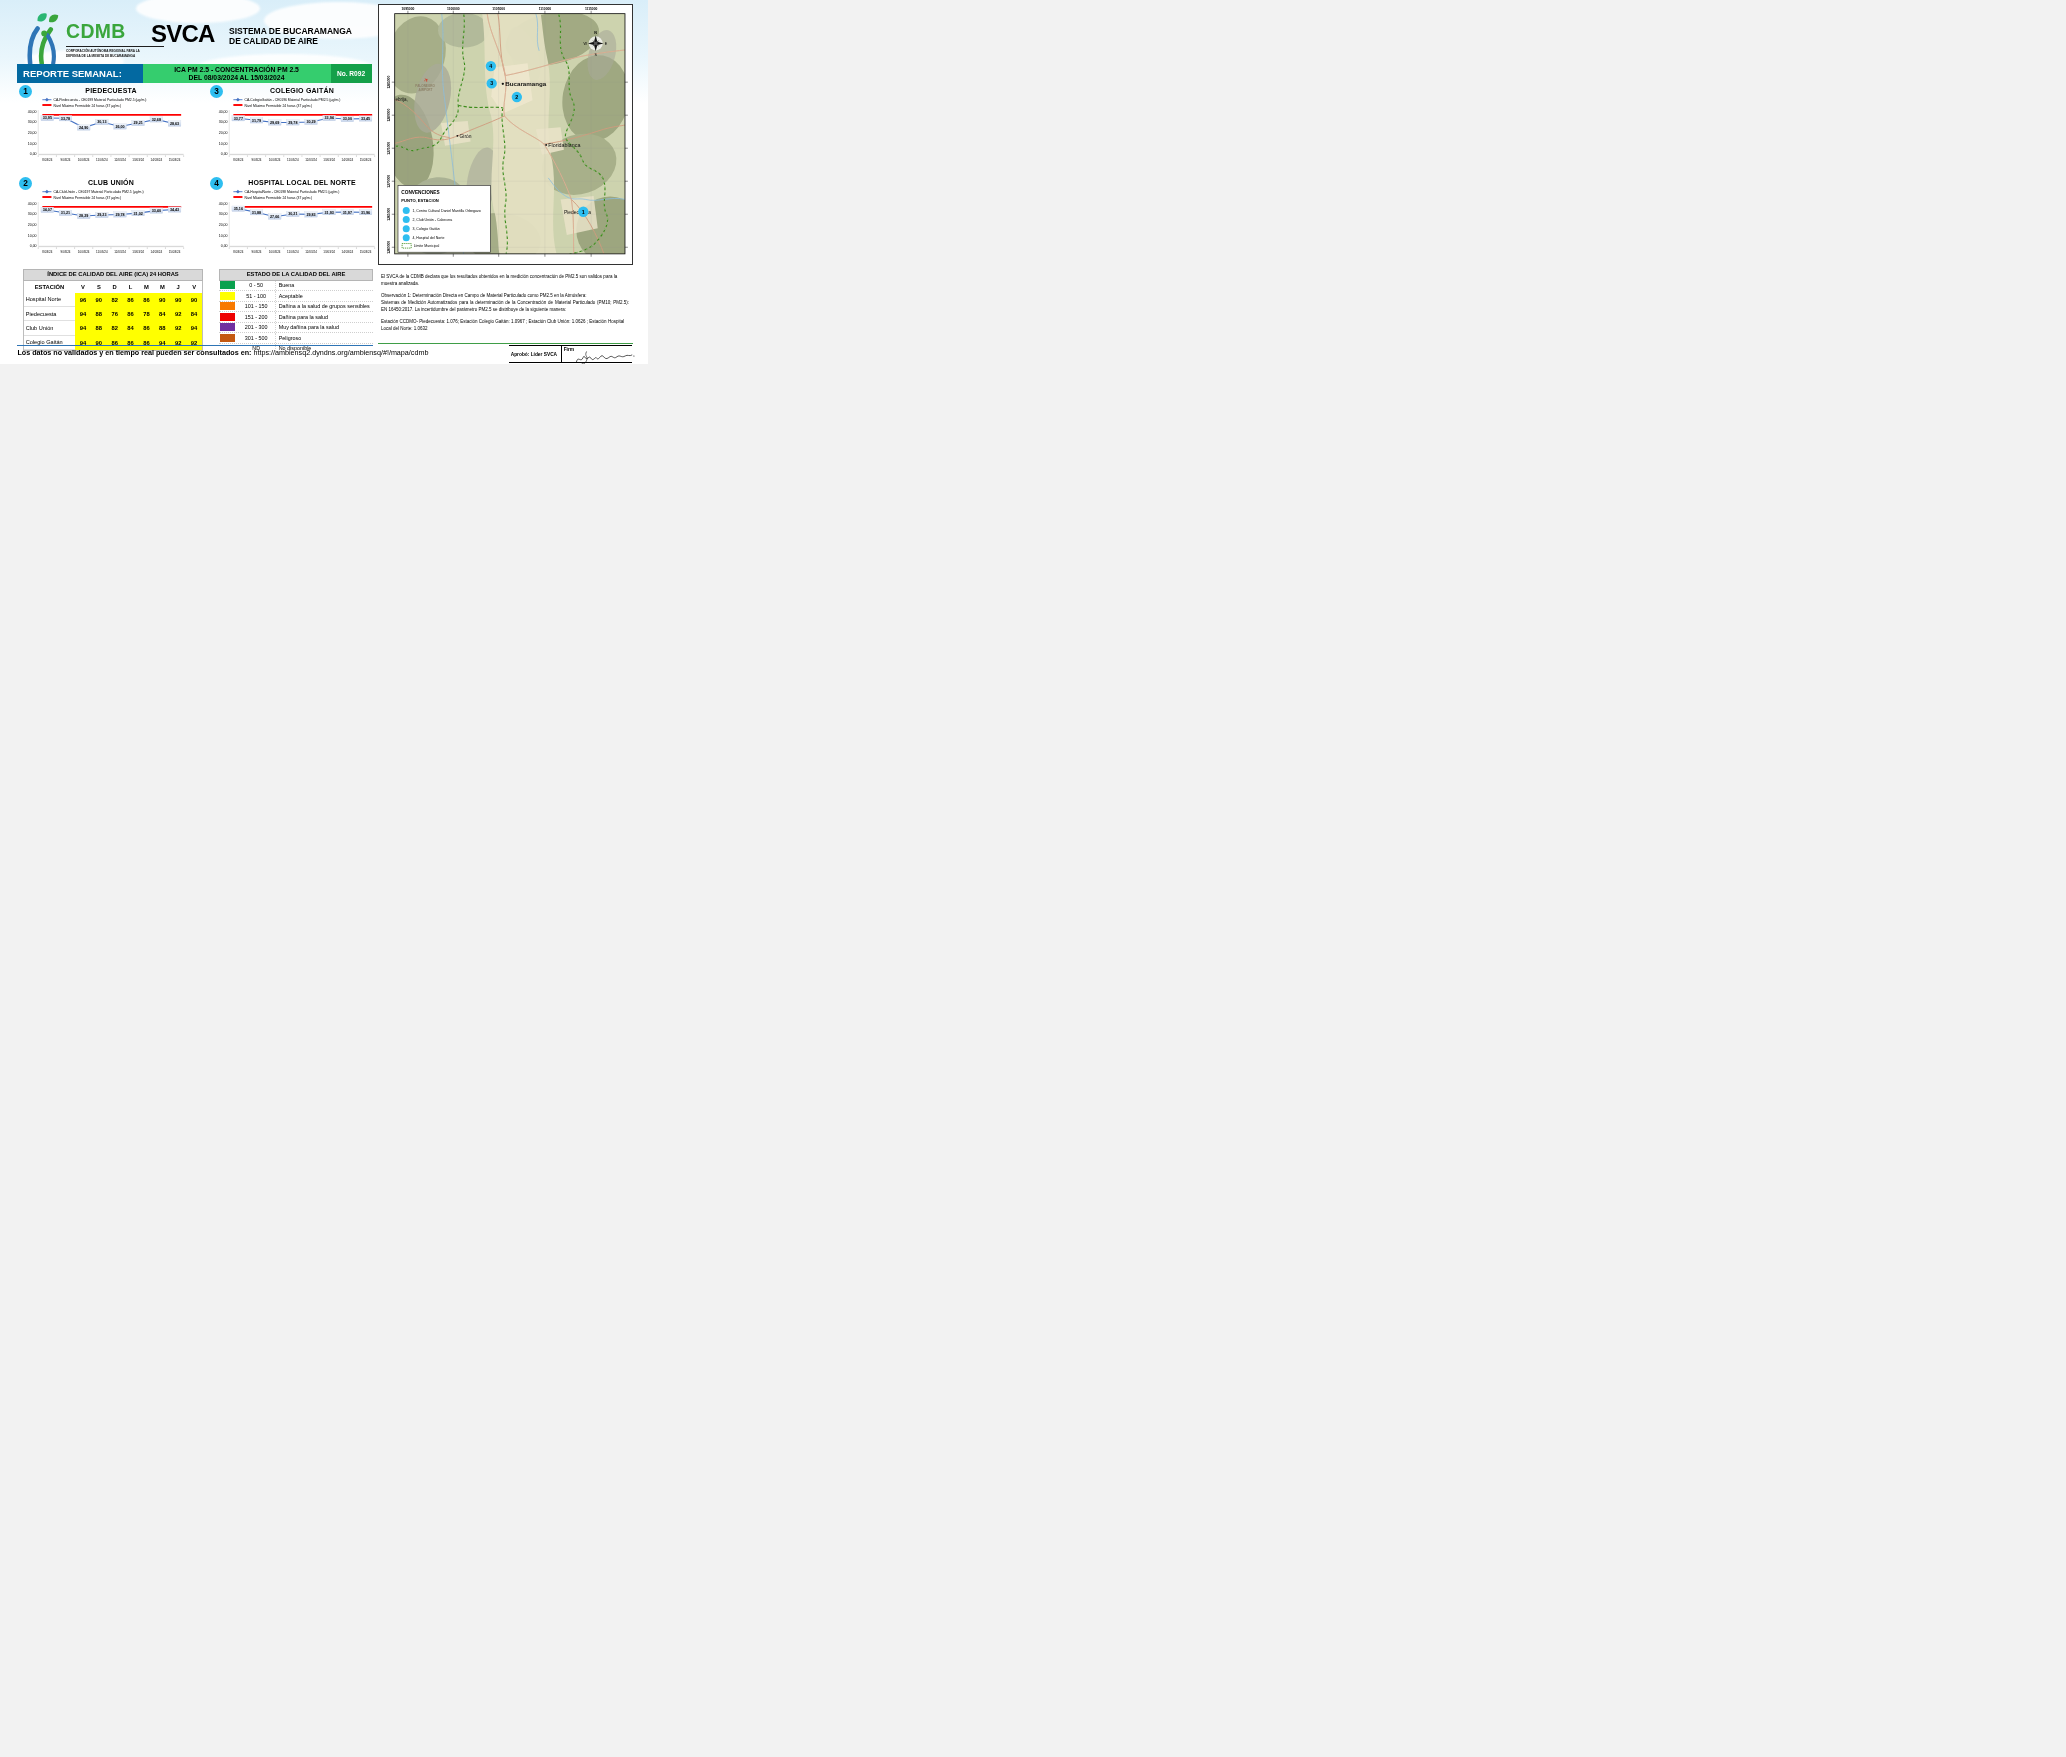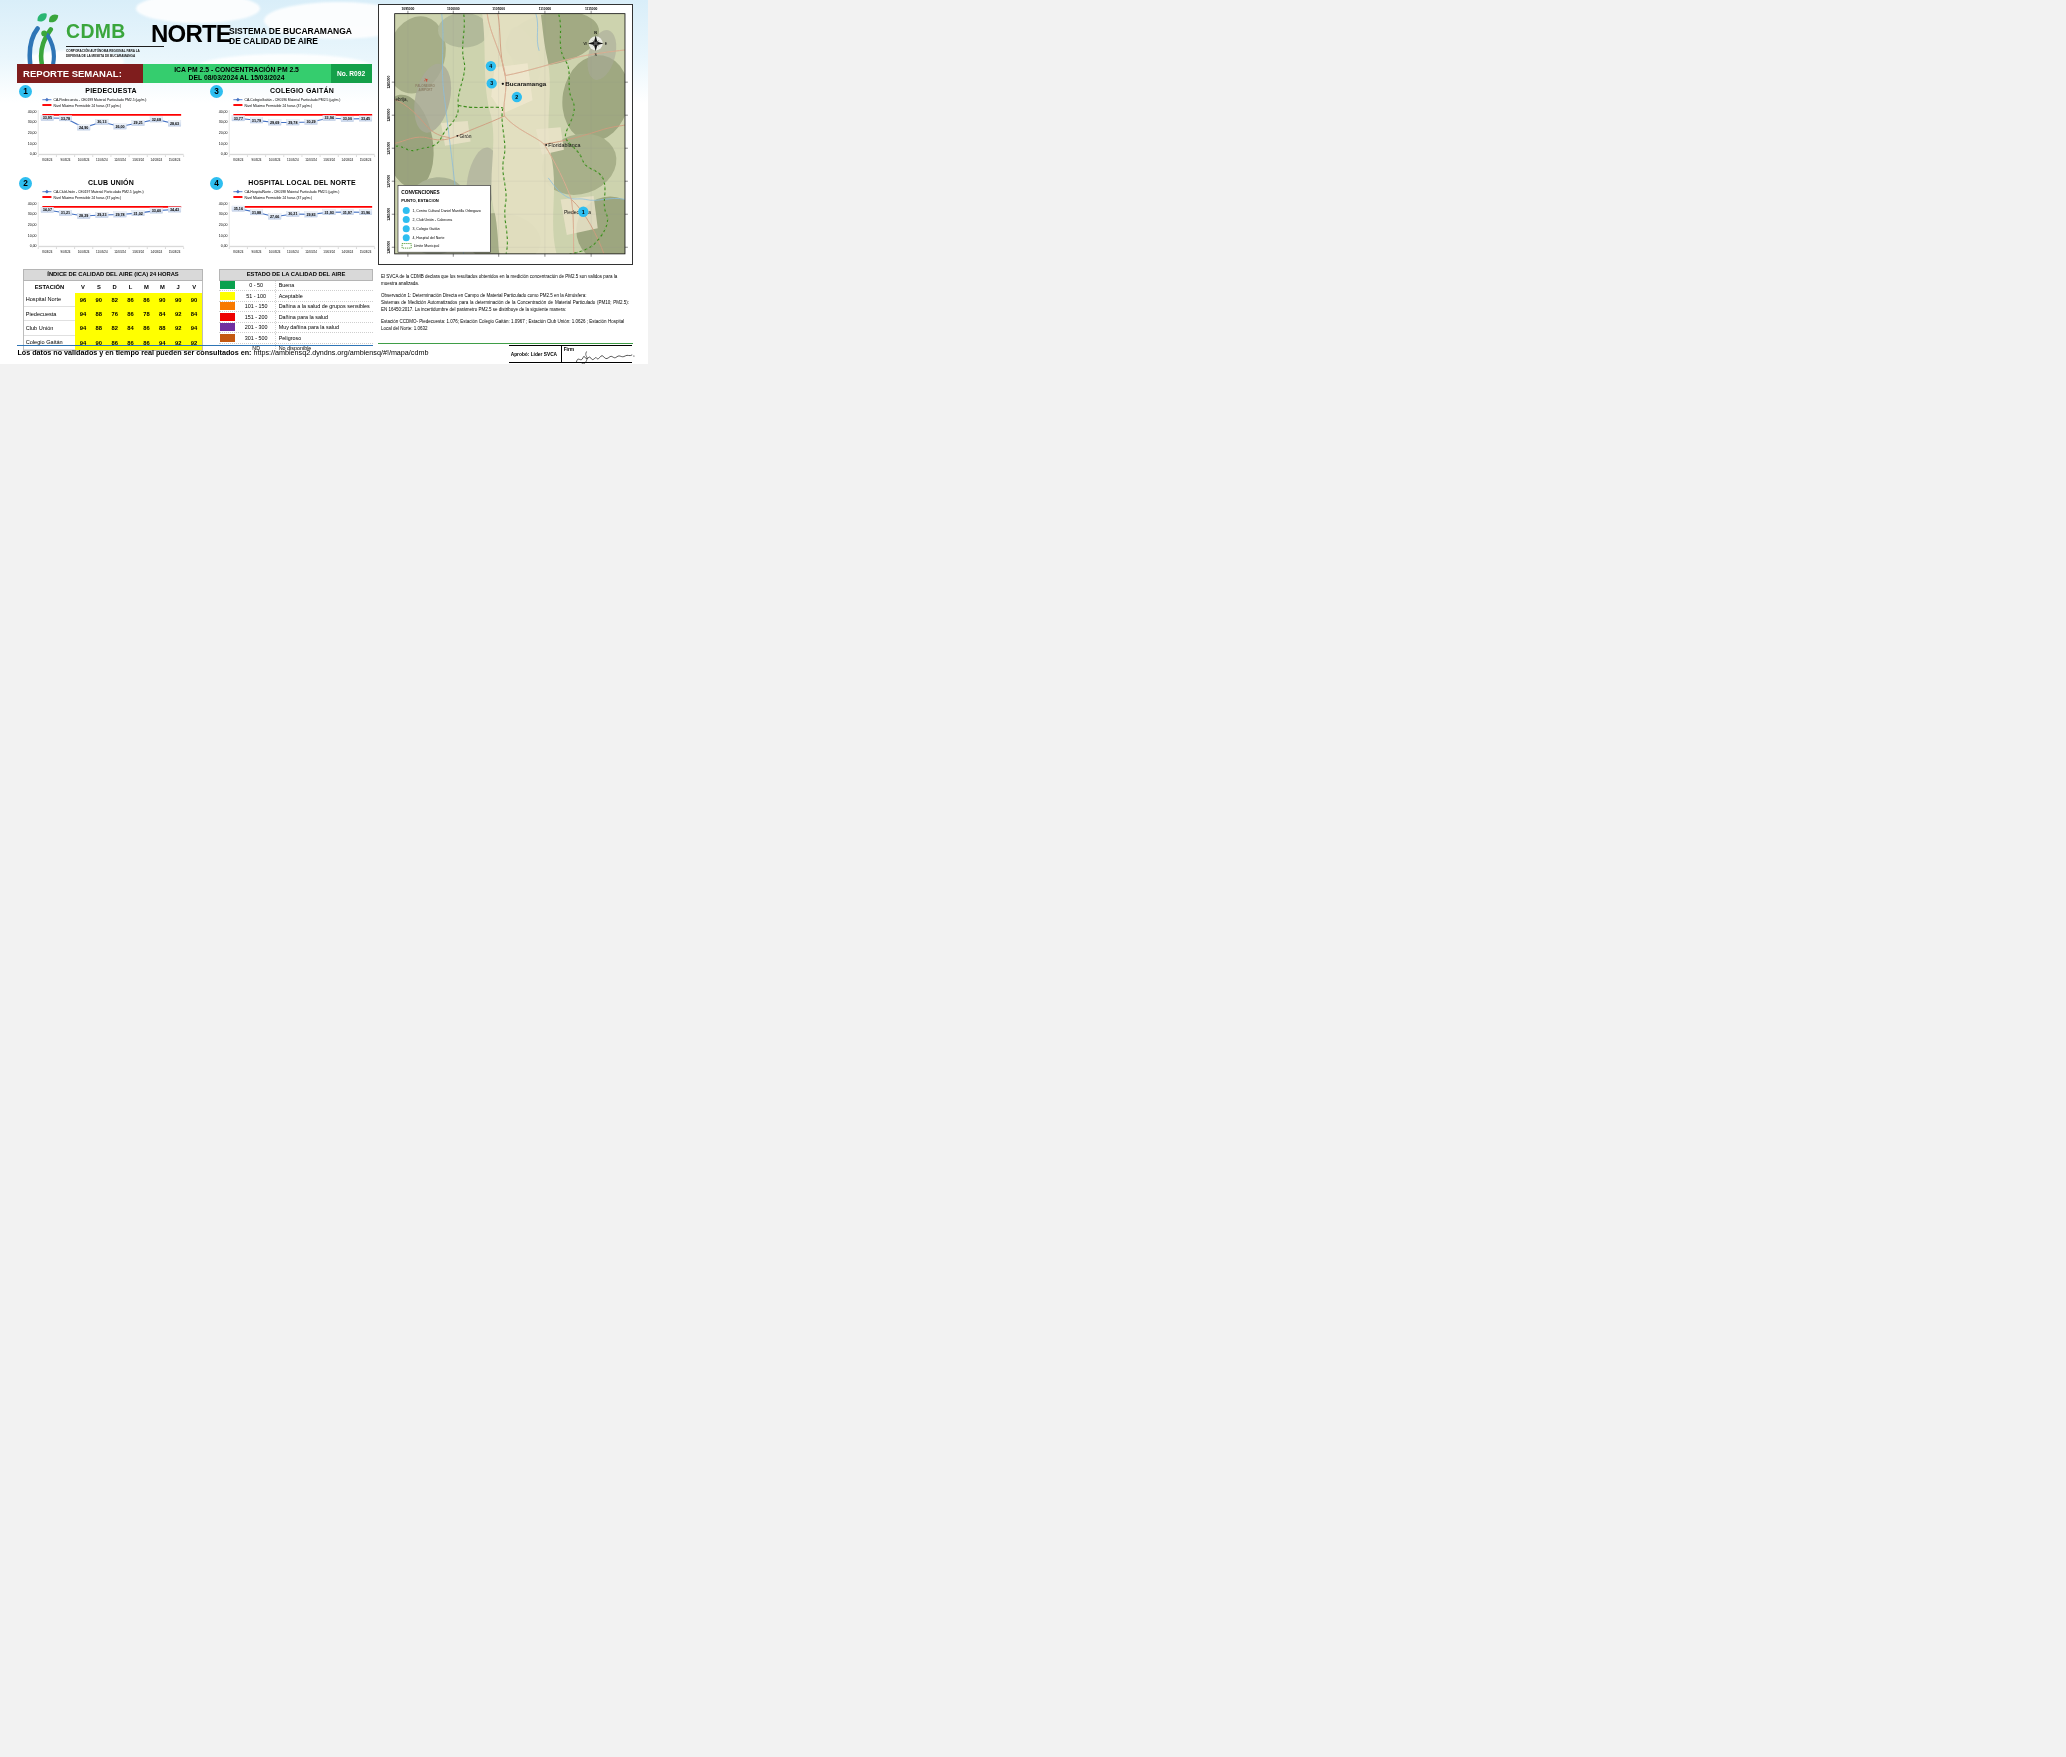--- a/index.html
+++ b/index.html
@@ -11,21 +11,21 @@
        background:linear-gradient(#d9eef9 0%,#e9f6fc 55%,#ffffff 100%);}
   .cloud{position:absolute;background:#fff;border-radius:50%;opacity:.9;filter:blur(1.2px);}
   
   #logo-text{font-size:19.4px;font-weight:800;color:#3aa63c;letter-spacing:0.4px;line-height:1;}
   #logo-line{background:#1f1f1f;height:1.2px;}
   .tagline{font-size:3.1px;font-weight:700;line-height:1.4;color:#111;}
   #svca{font-size:24px;font-weight:800;letter-spacing:-0.8px;line-height:1;}
   #svca-sub{font-size:8.5px;font-weight:800;line-height:1.18;}
   
   #bar{display:flex;height:19px;}
-  .bar-left{width:126px;background:#7f1d1d;color:#fff;font-size:9.5px;font-weight:800;
+  .bar-left{width:126px;background:#0369a1;color:#fff;font-size:9.5px;font-weight:800;
             line-height:19px;padding-left:6.6px;box-sizing:border-box;}
   .bar-mid{flex:1;background:#35cd6e;color:#000;font-weight:800;font-size:6.8px;
            text-align:center;padding-top:1.7px;line-height:1.25;box-sizing:border-box;}
   .bar-right{width:41px;background:#14a04a;color:#fff;font-size:6.6px;font-weight:700;
              text-align:center;line-height:19px;}
   
   .chart{position:absolute;width:169px;height:90px;}
   .num{position:absolute;left:0;top:0.8px;width:13.2px;height:13.2px;border-radius:50%;
        background:#2ebef0;color:#000;font-weight:800;font-size:8.3px;text-align:center;line-height:13.2px;}
   .ctitle{margin-left:15px;width:154px;text-align:center;font-size:7px;font-weight:800;
@@ -87,21 +87,21 @@
       <path d="M40,124 C34,86 48,62 62,42" stroke="#3aa63c" stroke-width="11" fill="none" stroke-linecap="round"></path>
       <path d="M68,124 C74,92 64,72 54,56" stroke="#2e75b6" stroke-width="10" fill="none" stroke-linecap="round"></path>
       <circle cx="46" cy="52" r="7" fill="#3aa63c"></circle>
     </svg>
     <div id="logo-text" class="abs" style="left:41px;top:10.7px;">CDMB</div>
     <div id="logo-line" class="abs" style="left:41px;top:34px;width:98px;"></div>
     <div class="tagline abs" style="left:41px;top:37px;">CORPORACIÓN AUTÓNOMA REGIONAL PARA LA</div>
     <div class="tagline abs" style="left:41px;top:42px;">DEFENSA DE LA MESETA DE BUCARAMANGA</div>
   </div>
 
-  <div id="svca" class="abs" style="left:151px;top:21.5px;">NORTE</div>
+  <div id="svca" class="abs" style="left:151px;top:21.5px;">SVCA</div>
   <div id="svca-sub" class="abs" style="left:229px;top:26.4px;">
     <div>SISTEMA DE BUCARAMANGA</div>
     <div>DE CALIDAD DE AIRE</div>
   </div>
 
   <div id="bar" class="abs" style="left:16.5px;top:64px;width:355px;">
     <div class="bar-left">REPORTE SEMANAL:</div>
     <div class="bar-mid">
       <div>ICA PM 2.5 - CONCENTRACIÓN PM 2.5</div>
       <div>DEL 08/03/2024 AL 15/03/2024</div>

